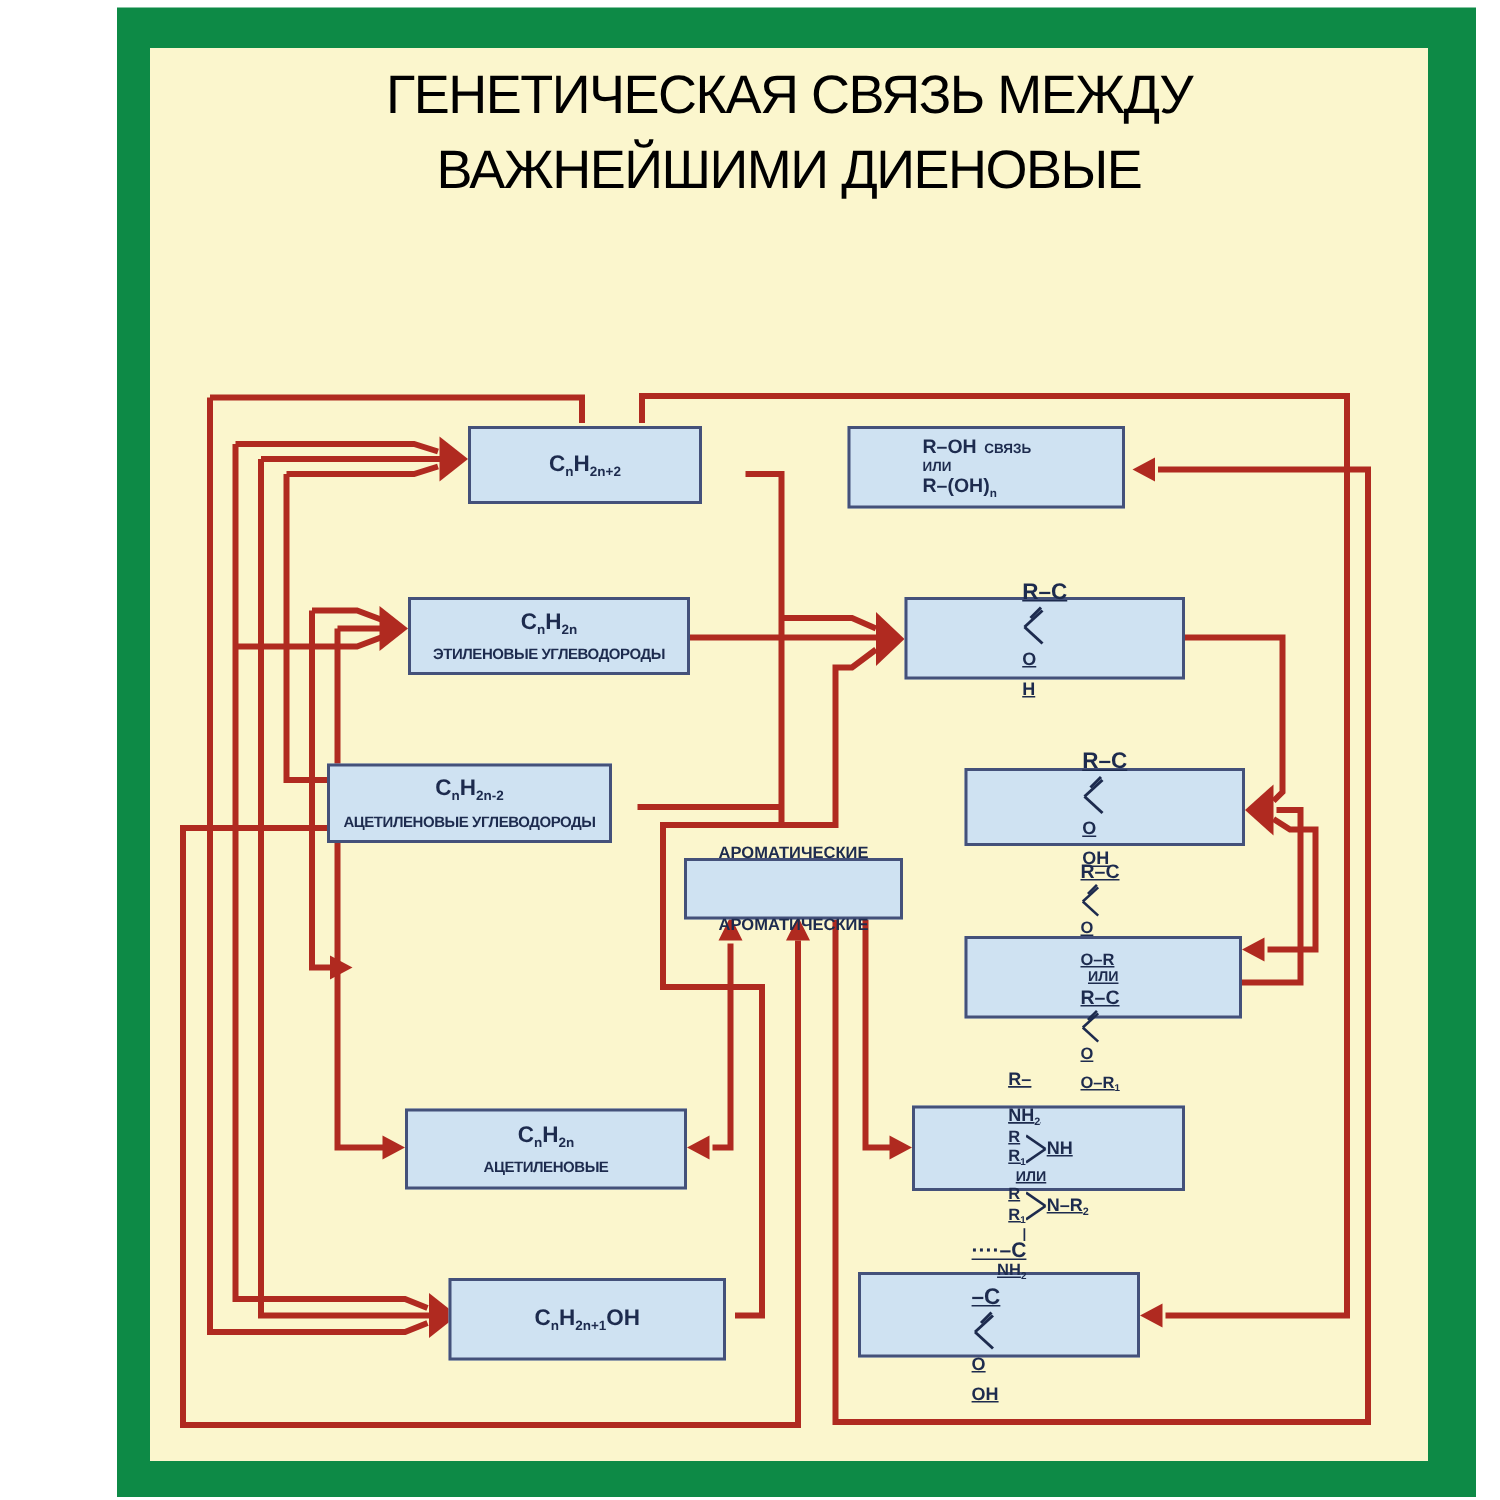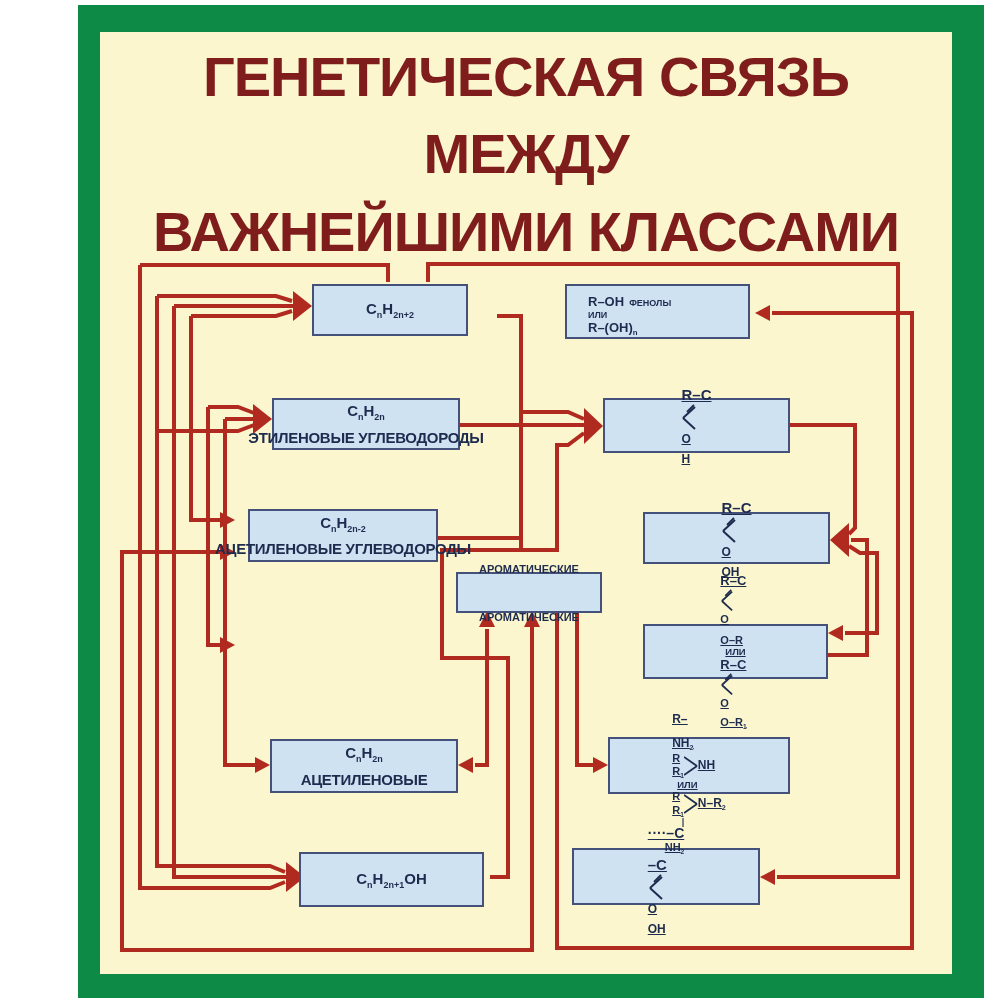--- a/index.html
+++ b/index.html
@@ -1,30 +1,30 @@
 <!DOCTYPE html>
 <html><head>
 <meta charset="utf-8">
 <style>
   html,body{margin:0;padding:0;background:#ffffff;}
   .page{position:relative;width:1000px;height:1000px;background:#ffffff;overflow:hidden;
         font-family:"Liberation Sans",sans-serif;}
   .frame{position:absolute;left:78px;top:5px;width:906px;height:993px;background:#0d8a46;}
   .paper{position:absolute;left:100px;top:32px;width:852px;height:942px;background:#fbf6cd;}
   .title{position:absolute;left:100px;top:38px;width:852px;text-align:center;
-         font-weight:bold;font-size:56px;line-height:1.38;color:#7f1d1d;letter-spacing:-1px;}
+         font-weight:normal;font-size:36px;line-height:1.38;color:#000000;letter-spacing:-1px;}
   .net{position:absolute;left:0;top:0;width:1000px;height:1000px;}
   .net path{fill:none;stroke:#b02a20;stroke-width:4;}
   .net polygon{fill:#b02a20;stroke:none;}
   .box{position:absolute;background:#cfe2f2;border:2px solid #44517a;
        display:flex;flex-direction:column;align-items:center;justify-content:center;
        color:#1d2b4e;font-weight:bold;box-sizing:border-box;}
   .f{font-size:15px;white-space:nowrap;}
   sub{font-size:0.6em;vertical-align:-0.4em;letter-spacing:0;}
-  .sub-label{font-size:15px;letter-spacing:-0.3px;margin-top:7px;white-space:nowrap;}
+  .sub-label{font-size:10px;letter-spacing:-0.3px;margin-top:7px;white-space:nowrap;}
   .row{display:flex;flex-direction:column;align-items:flex-start;text-decoration:underline;}
   .ang{width:14px;height:30px;margin:0 1px;}
   .ang line{stroke:#1d2b4e;stroke-width:2;}
   .ang.small{width:12px;height:26px;}
   .stk{display:flex;flex-direction:column;justify-content:space-between;height:32px;
        font-size:12px;line-height:1;align-items:flex-start;}
   .stk span{white-space:nowrap;}
   .or{font-size:9.5px;margin:0 5px;}
   .phen-line{display:flex;align-items:baseline;gap:5px;line-height:1.25;}
   .phen-note{font-size:9px;}
@@ -41,21 +41,21 @@
 </style>
 </head>
 <body>
 
 <div class="page">
   <div class="frame"></div>
   <div class="paper"></div>
 
   <div class="title">
     <div>ГЕНЕТИЧЕСКАЯ СВЯЗЬ МЕЖДУ</div>
-    <div>ВАЖНЕЙШИМИ КЛАССАМИ</div>
+    <div>ВАЖНЕЙШИМИ ДИЕНОВЫЕ</div>
   </div>
 
   <svg class="net" viewBox="0 0 1000 1000">
 
     <path d="M140,265 H388 V282"></path>
     <path d="M428,282 V264 H898 V877 H777"></path>
 
     <path d="M557,613 V948 H912 V313 H772"></path>
 
     <path d="M222,552 H122 V950 H532 V627"></path>
@@ -109,44 +109,44 @@
 
   <div class="box" style="left:312px;top:284px;width:156px;height:52px;text-align:right;">
     <span class="f">C<sub>n</sub>H<sub>2n+2</sub></span>
   </div>
 
   <div class="box" style="left:272px;top:398px;width:188px;height:52px;">
     <span class="f">C<sub>n</sub>H<sub>2n</sub></span>
     <span class="sub-label">ЭТИЛЕНОВЫЕ УГЛЕВОДОРОДЫ</span>
   </div>
 
-  <div class="box" style="left:248px;top:509px;width:190px;height:53px;">
+  <div class="box" style="left:218px;top:509px;width:190px;height:53px;">
     <span class="f">C<sub>n</sub>H<sub>2n-2</sub></span>
     <span class="sub-label">АЦЕТИЛЕНОВЫЕ УГЛЕВОДОРОДЫ</span>
   </div>
 
   <div class="box" style="left:456px;top:572px;width:146px;height:41px;gap:36px;">
     <span style="font-size:11px;">АРОМАТИЧЕСКИЕ</span>
     <span style="font-size:11px;">АРОМАТИЧЕСКИЕ</span>
   </div>
 
 
   <div class="box" style="left:270px;top:739px;width:188px;height:54px;">
     <span class="f">C<sub>n</sub>H<sub>2n</sub></span>
     <span class="sub-label">АЦЕТИЛЕНОВЫЕ</span>
   </div>
 
   <div class="box" style="left:299px;top:852px;width:185px;height:55px;">
     <span class="f">C<sub>n</sub>H<sub>2n+1</sub>OH</span>
   </div>
 
-  <div class="box" style="left:565px;top:284px;width:185px;height:55px;align-items:flex-start;padding-left:21px;justify-content:flex-end;">
+  <div class="box" style="left:565px;top:284px;width:185px;height:55px;align-items:flex-start;padding-left:48px;">
     <div class="phen-line">
       <span class="f13">R–OH</span>
-      <span class="phen-note">ФЕНОЛЫ</span>
+      <span class="phen-note">СВЯЗЬ</span>
     </div>
     <span class="phen-note">ИЛИ</span>
     <span class="f13">R–(OH)<sub>n</sub></span>
   </div>
 
   <div class="box" style="left:603px;top:398px;width:187px;height:55px;">
     <div class="row">
       <span class="f">R–C</span>
       <svg class="ang" viewBox="0 0 14 30">
         <line x1="1" y1="15" x2="13" y2="4"></line>

